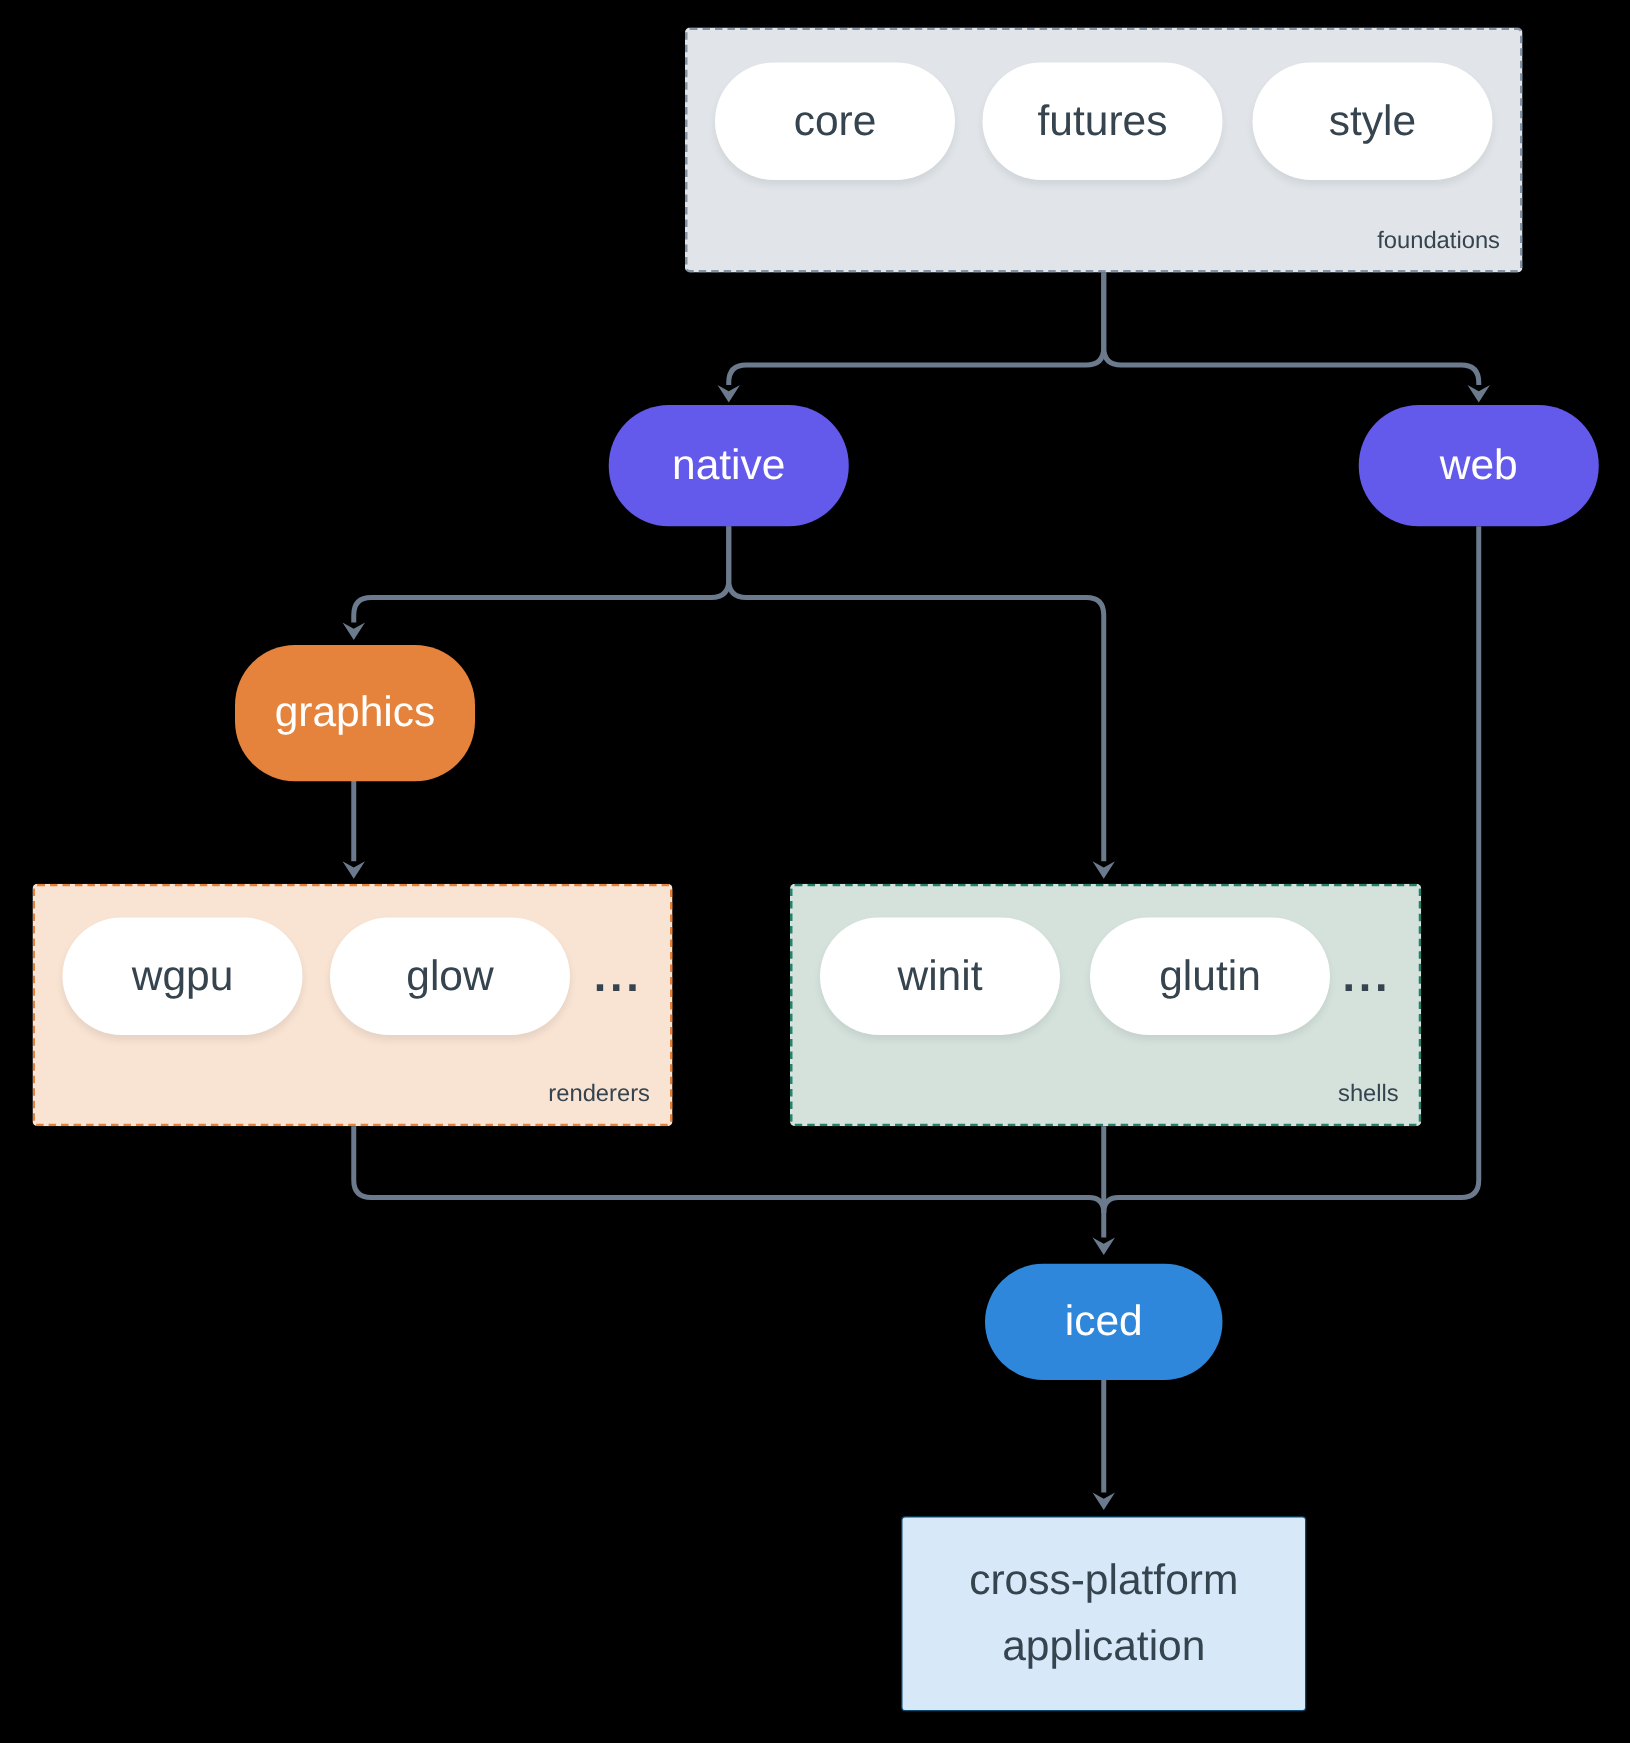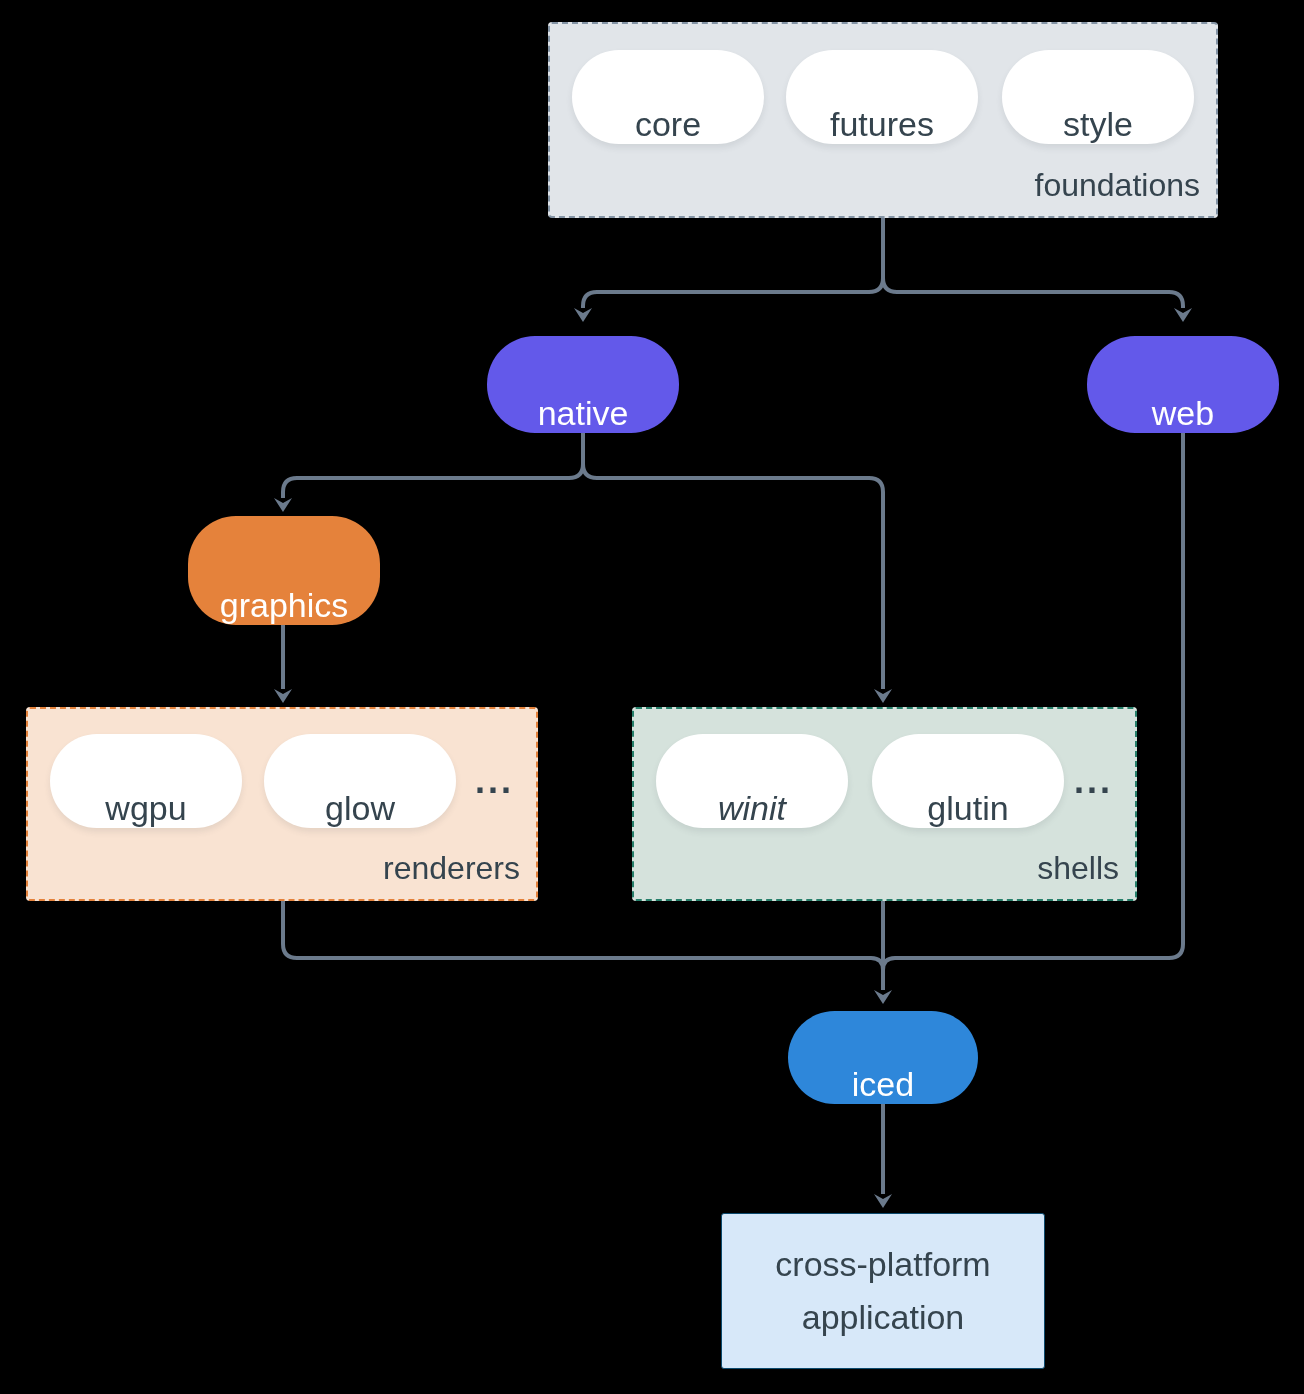--- a/index.html
+++ b/index.html
@@ -47,39 +47,39 @@
     border: 2.5px dashed #e5823b;
   }
   .group.shells {
     left: 632px; top: 707px; width: 505px; height: 194px;
     background: #d5e2dc;
     border: 2.5px dashed #27806b;
   }
   .group-label {
     position: absolute;
     right: 16px; bottom: 12px;
-    font-size: 32px;
+    font-size: 19px;
     color: #35444e;
   }
   .pill {
     position: absolute;
     width: 192px; height: 94px;
     border-radius: 48px;
     display: flex;
-    align-items: flex-end;
+    align-items: center;
     justify-content: center;
     font-size: 34px;
     box-sizing: border-box;
   }
   .pill.white {
     background: #ffffff;
     color: #35444e;
     box-shadow: 0 4px 6px rgba(55, 68, 78, 0.10);
   }
-  .pill.purple { background: #6359ea; color: #ffffff; margin-top: 12px; }
+  .pill.purple { background: #6359ea; color: #ffffff; }
   .pill.orange { background: #e5823b; color: #ffffff; }
   .pill.blue   { background: #2e87da; color: #ffffff; }
   .ellipsis {
     position: absolute;
     font-size: 36px;
     font-weight: bold;
     letter-spacing: 3px;
     color: #35444e;
     line-height: 0;
   }
@@ -158,21 +158,21 @@
       <span>wgpu</span>
     </div>
     <div class="pill white" style="left:236px; top:25px;">
       <span>glow</span>
     </div>
     <span class="ellipsis" style="right:22px; top:72px;">...</span>
     <span class="group-label">renderers</span>
   </div>
 
   <div class="group shells">
-    <div class="pill white" style="left:22px; top:25px;font-style:italic;">
+    <div class="pill white" style="left:22px; top:25px;">
       <span>winit</span>
     </div>
     <div class="pill white" style="left:238px; top:25px;">
       <span>glutin</span>
     </div>
     <span class="ellipsis" style="right:22px; top:72px;">...</span>
     <span class="group-label">shells</span>
   </div>
 
   <div class="pill blue" style="left:788px; top:1011px; width:190px; height:93px;">

